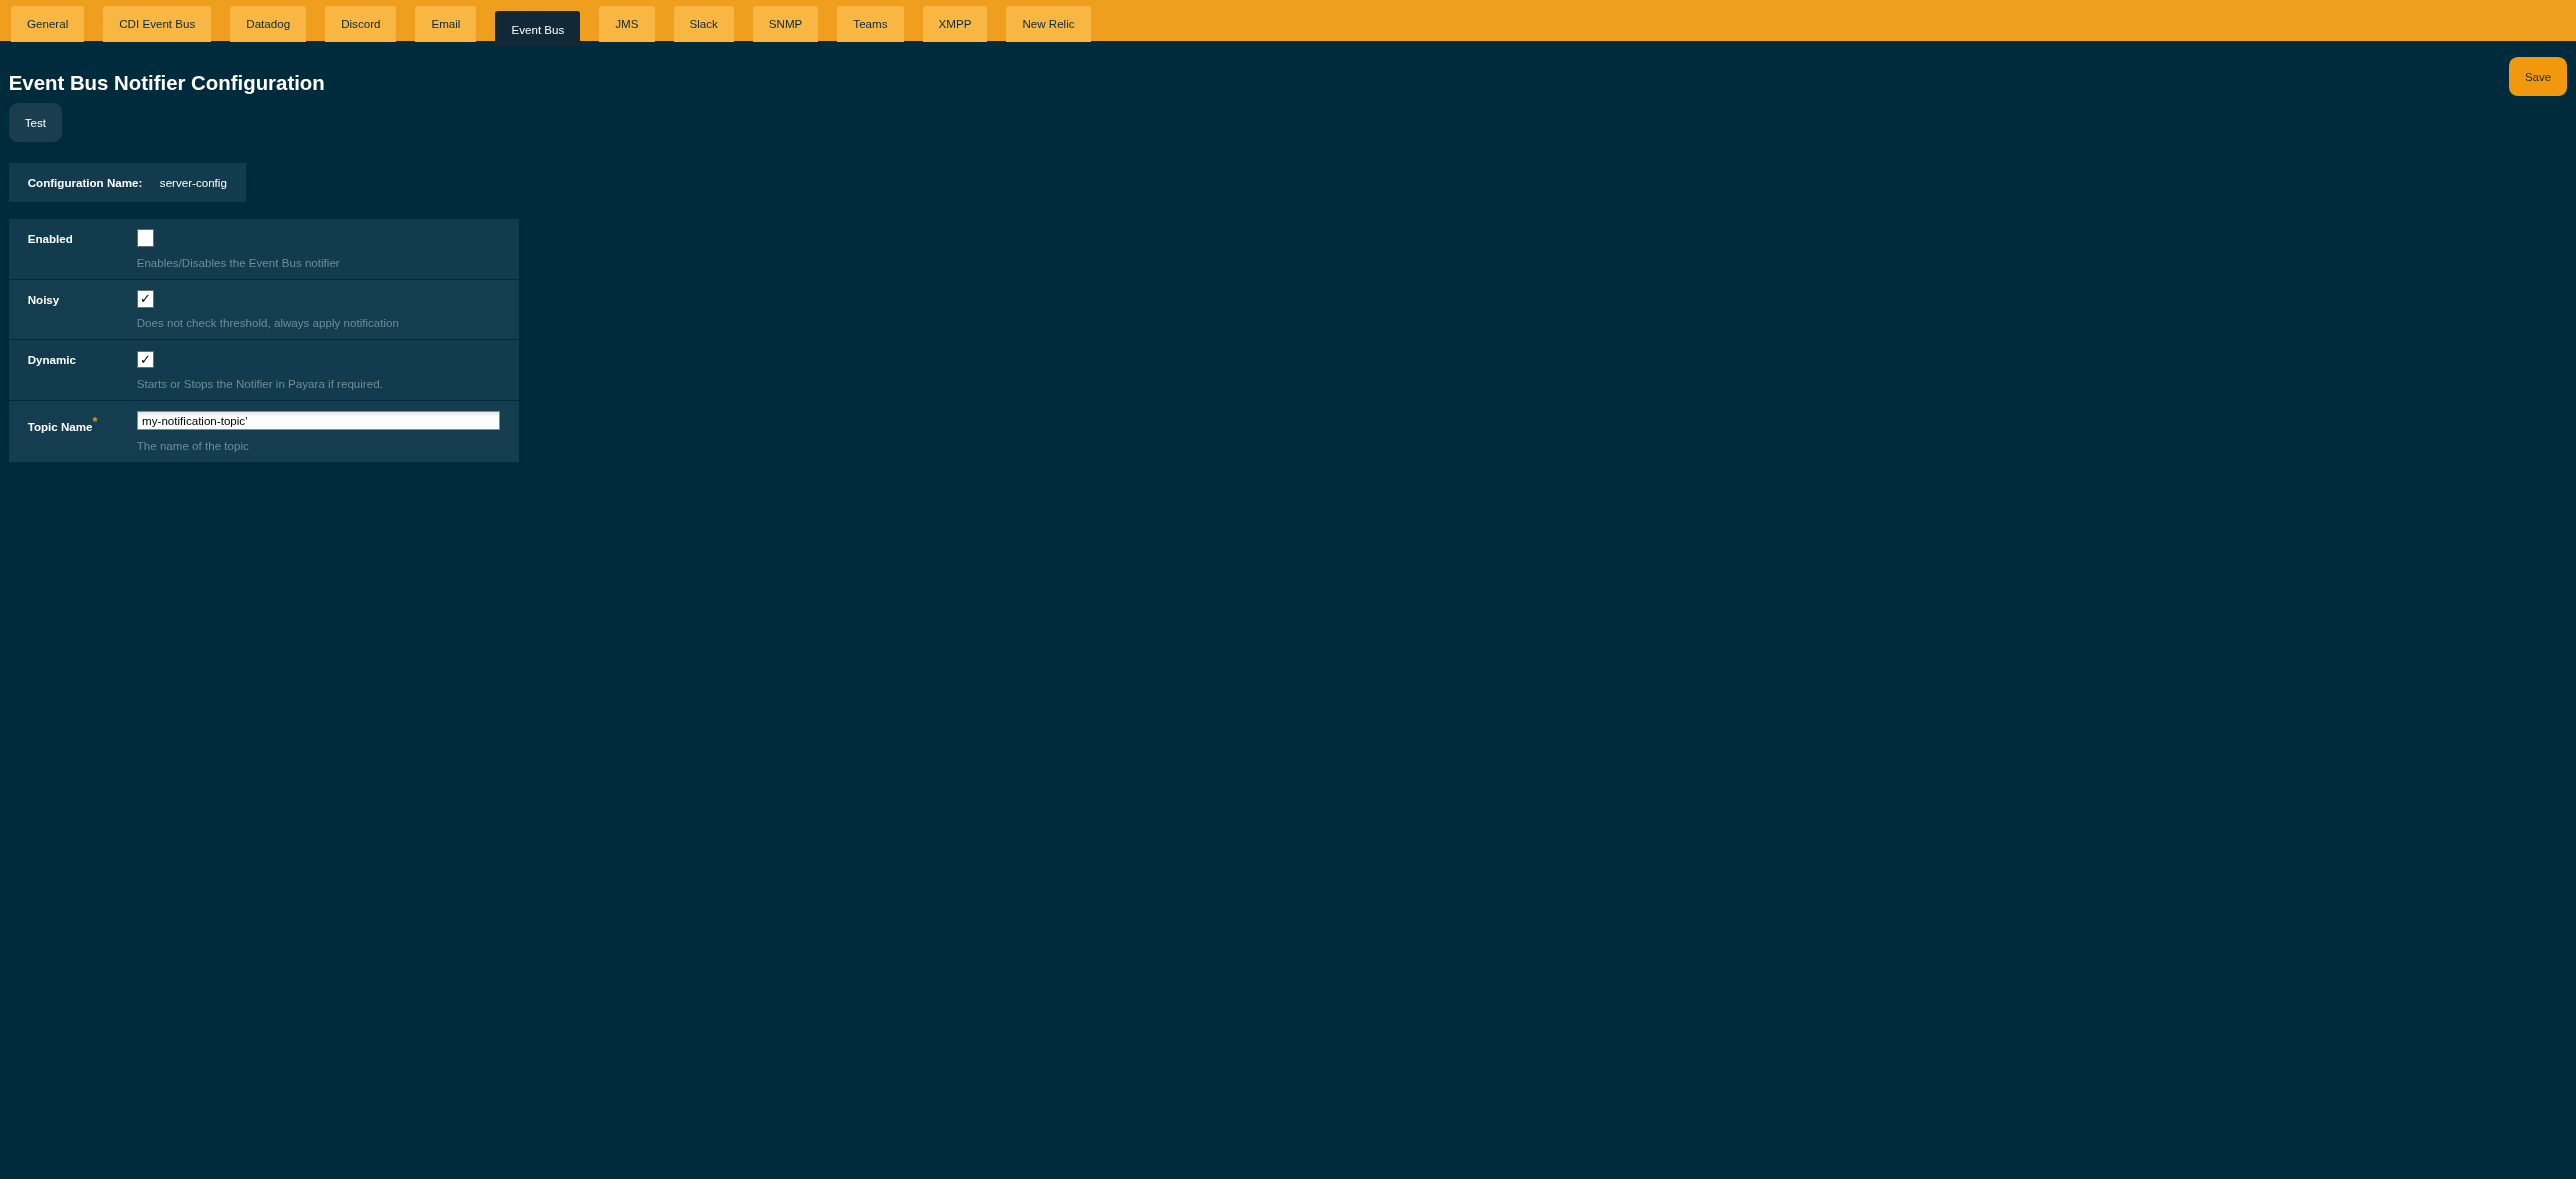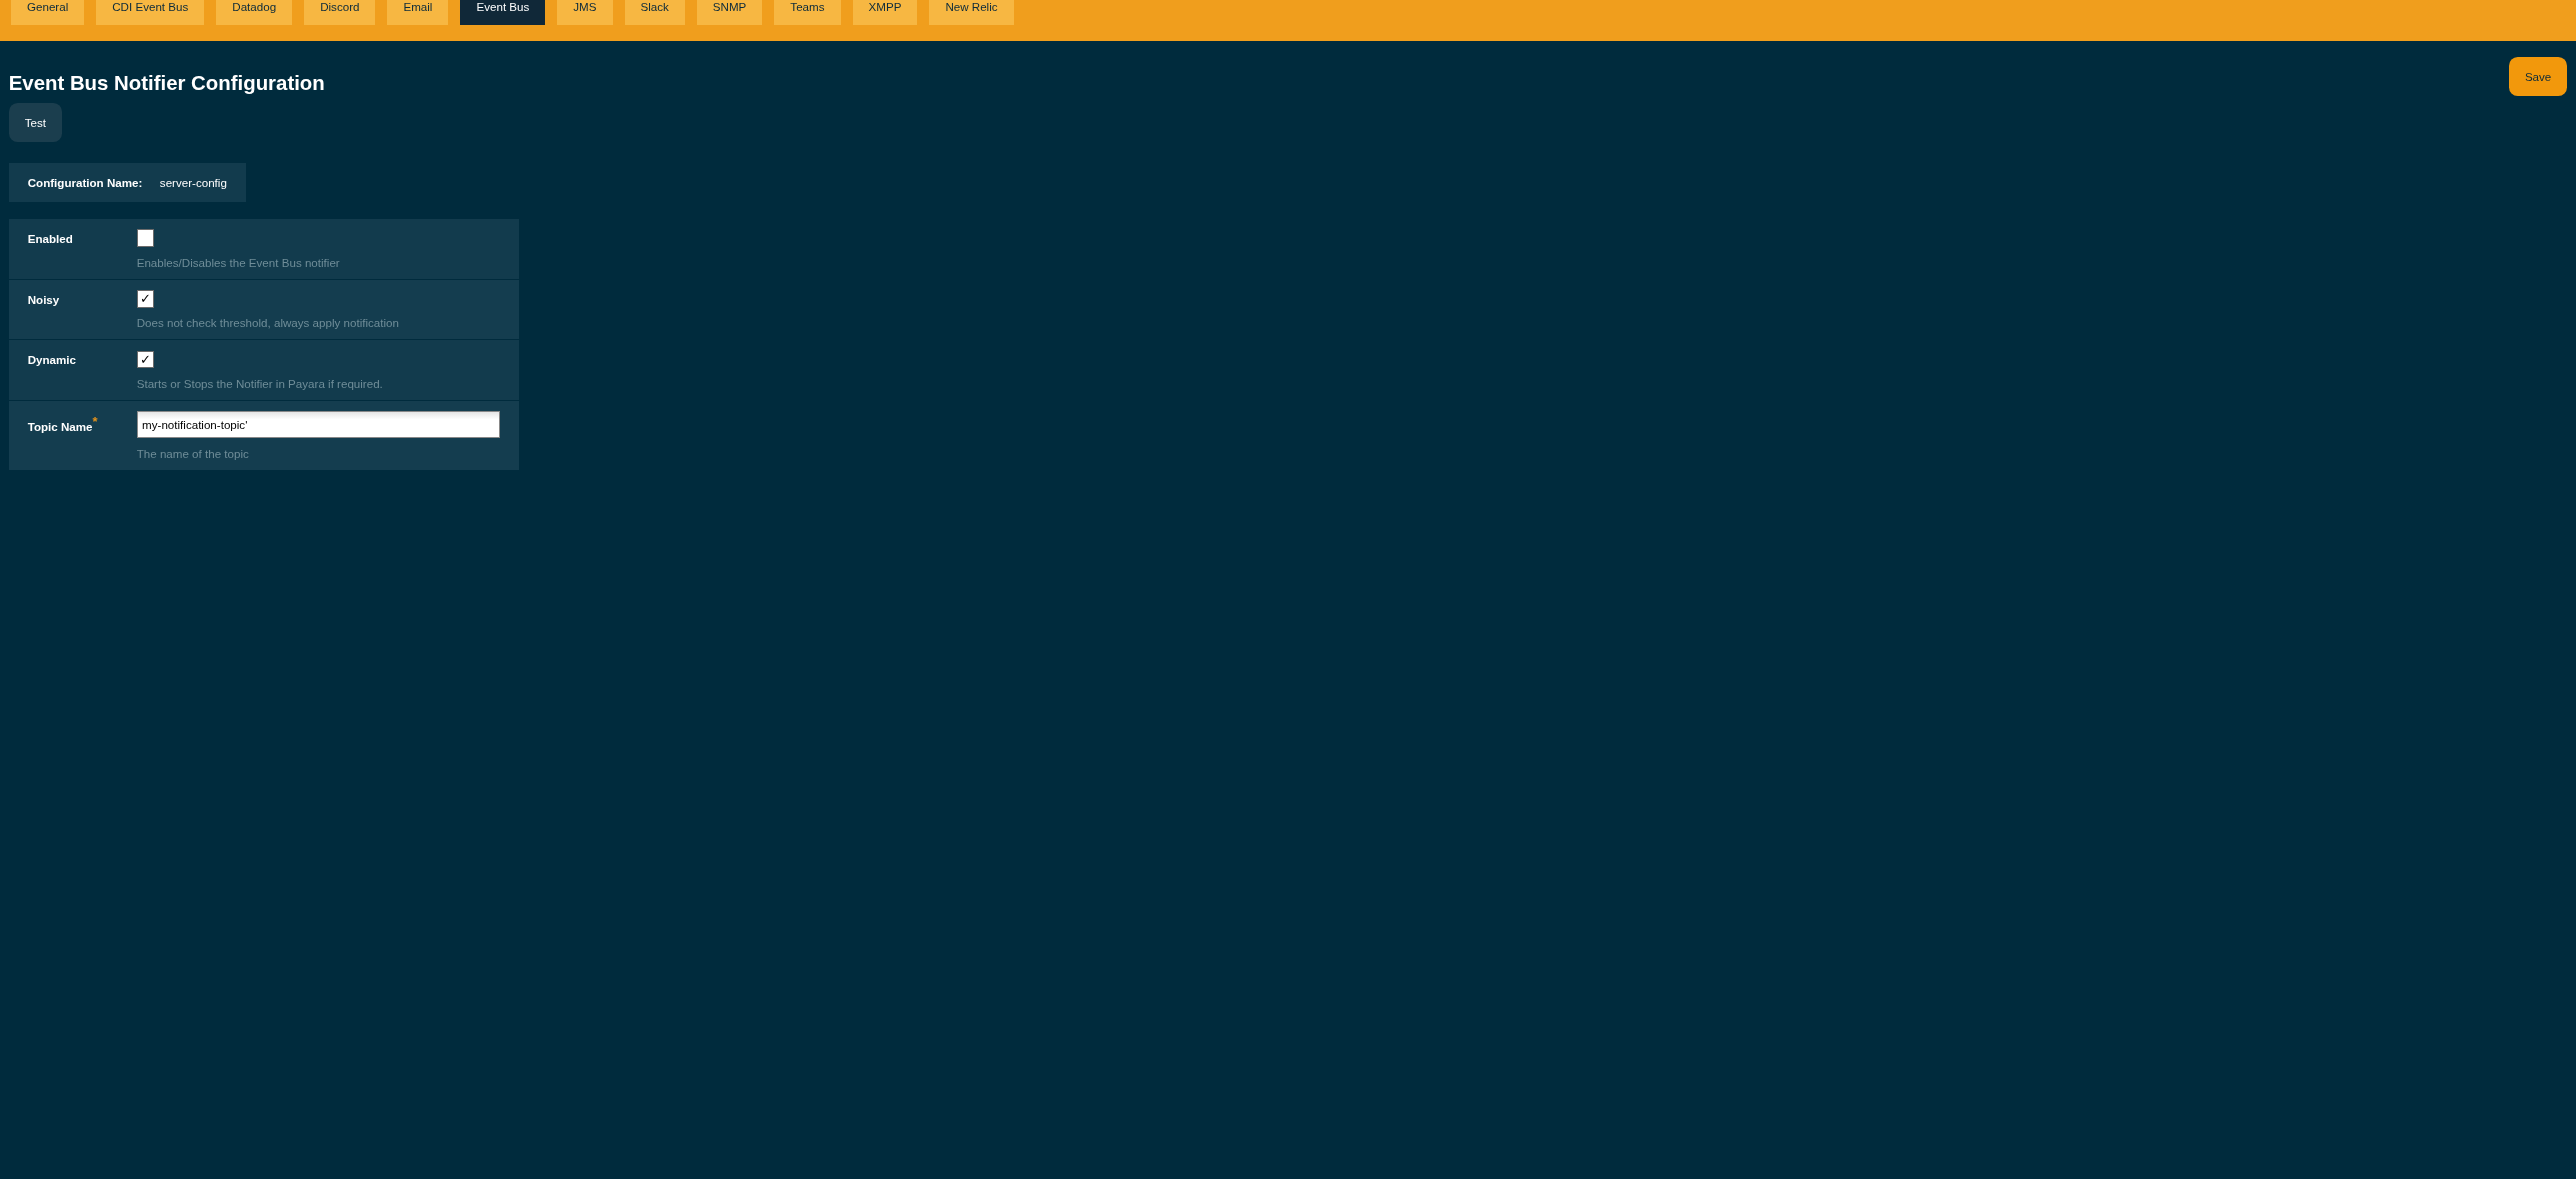--- a/index.html
+++ b/index.html
@@ -21,23 +21,23 @@
     background:var(--bg);
     color:#fff;
     font-family:Arial, Helvetica, sans-serif;
     font-size:11.6px;
     min-height:524px;
   }
   
   .tabbar{
     background:var(--tabbar);
     display:flex;
-    padding:16px 11px;
-    gap:12px;
-    align-items:flex-end;
+    padding:4px 11px;
+    gap:19px;
+    align-items:center;
     height:41px;
   }
   .tab{
     background:var(--tab);
     color:var(--text-dark);
     padding:11.6px 16px;
     border-top-left-radius:2.9px;
     border-top-right-radius:2.9px;
     margin-top:6.6px;
     cursor:pointer;
@@ -117,21 +117,21 @@
     border:0.7px solid #6b6b6b;
     color:#000;
     display:flex;
     align-items:center;
     justify-content:center;
     font-size:13px;
     cursor:pointer;
   }
   .txt-input{
     width:100%;
-    height:27px;
+    height:19px;
     border:0.7px solid #888;
     background:linear-gradient(#e5e5e5,#fff 30%);
     color:#000;
     font-size:11.6px;
     padding:1.5px 4.4px;
   }
   .req{color:var(--star);font-size:13px;vertical-align:super;}
 </style>
 </head>
 <body>

